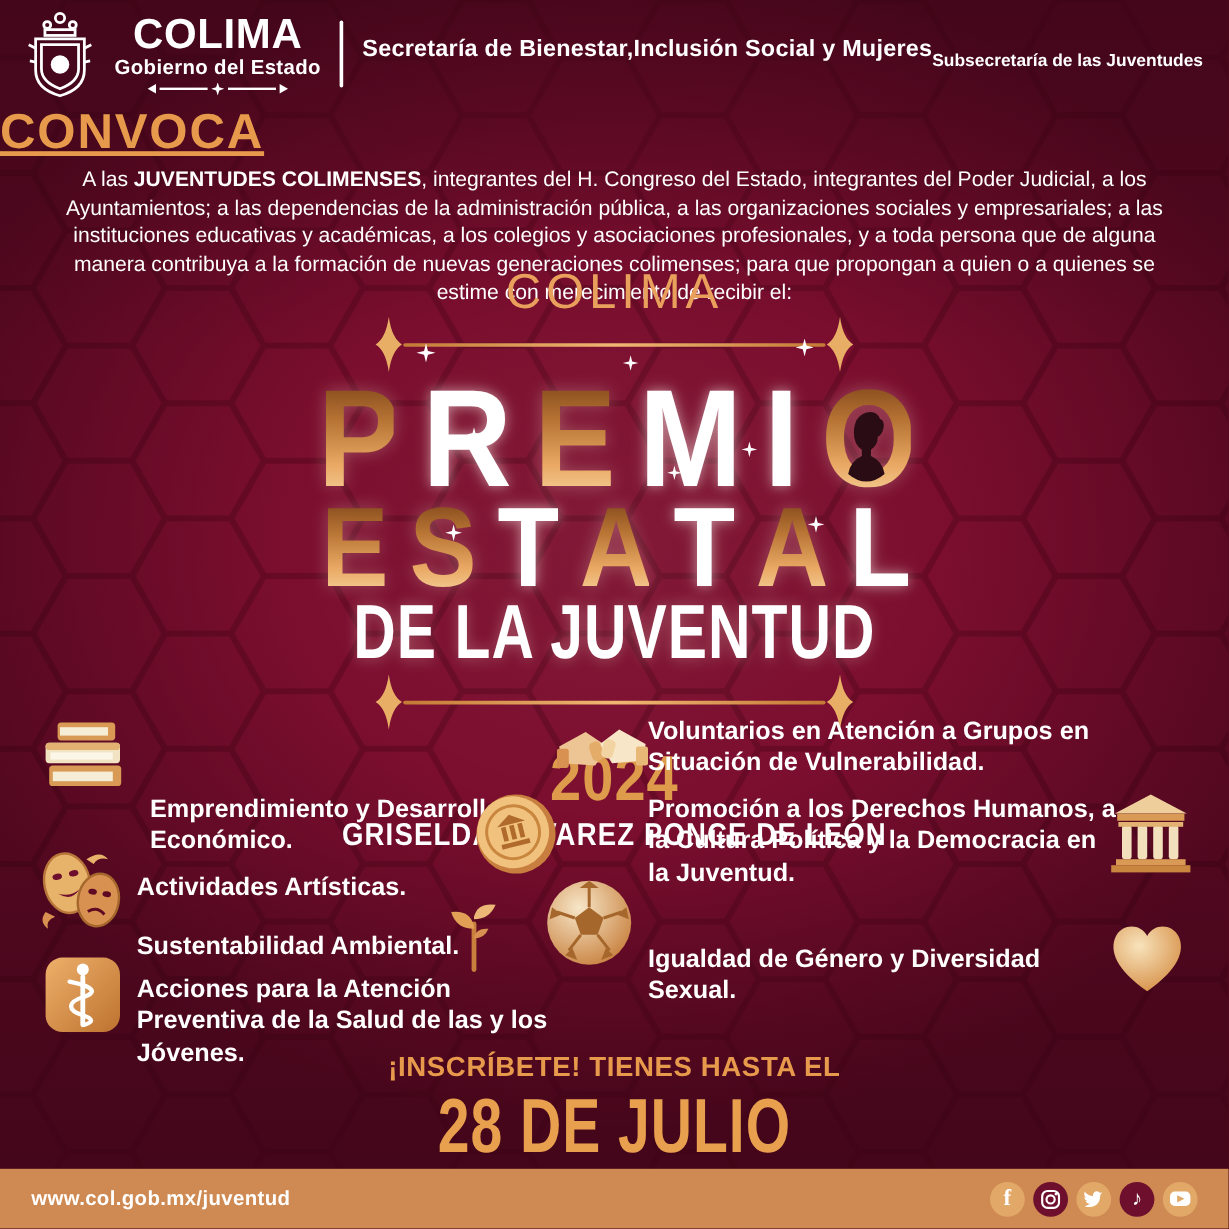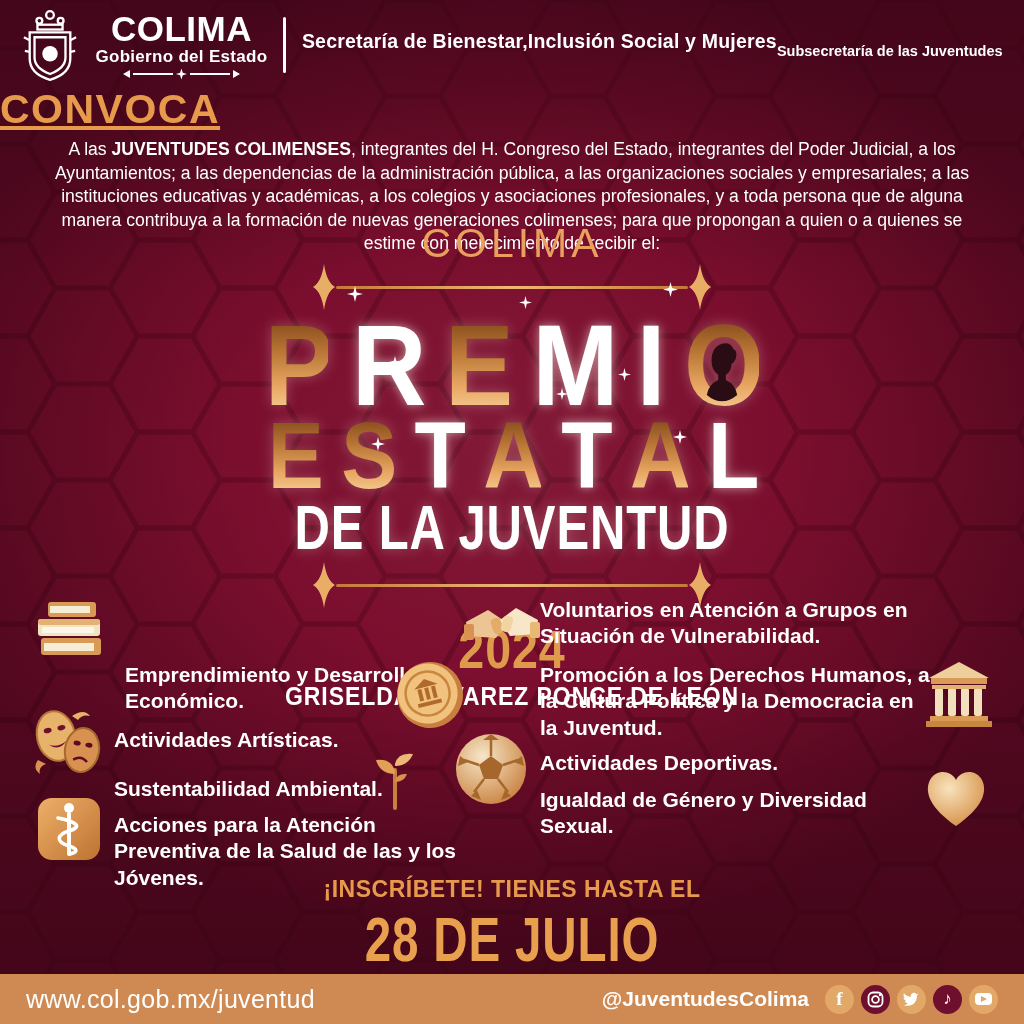--- a/index.html
+++ b/index.html
@@ -67,21 +67,21 @@
   .cat-icon{position:absolute;}
 
   
   .cta{position:absolute;top:876px;left:0;right:0;text-align:center;color:#E79A4C;}
   .cta-1{font-size:23px;font-weight:800;letter-spacing:.5px;}
   .cta-2{font-size:58px;font-weight:800;letter-spacing:1px;transform:scale(.82,1.1);margin-top:2px;color:#E8A04E;}
 
   
   .footer{position:absolute;left:0;right:0;bottom:0;height:50px;background:#CE8A52;
     display:flex;align-items:center;justify-content:space-between;padding:0 26px;}
-  .footer-url{color:#fff;font-size:25px;font-weight:400;letter-spacing:.3px;text-align:right;}
+  .footer-url{color:#fff;font-size:17px;font-weight:700;letter-spacing:.3px;text-align:right;}
   .footer-right{display:flex;align-items:center;gap:16px;}
   .footer-handle{color:#fff;font-size:21px;font-weight:700;}
   .socials{display:flex;align-items:center;gap:7px;}
   .soc{width:29px;height:29px;border-radius:50%;display:flex;align-items:center;justify-content:center;}
   .soc.light{background:#E2A868;}
   .soc.dark{background:#6E0F2E;}
   .fb-glyph::before{content:"f";color:#fff;font-weight:800;font-size:19px;font-family:"Liberation Serif",serif;}
   .tt-glyph::before{content:"\266A";color:#fff;font-weight:700;font-size:17px;}
   .yt-body{width:17px;height:12px;background:#fff;border-radius:4px;position:relative;}
   .yt-body::after{content:"";position:absolute;left:6px;top:3px;width:0;height:0;
@@ -311,42 +311,40 @@
       <polygon points="39,26 51,35 46,49 32,49 27,35" fill="#A5672C"></polygon>
       <g stroke="#A5672C" stroke-width="2.5" fill="none">
         <path d="M39 26 L39 10 M51 35 L66 30 M46 49 L56 62 M32 49 L22 62 M27 35 L12 30"></path>
       </g>
       <polygon points="39,4 47,10 31,10" fill="#A5672C"></polygon>
       <polygon points="70,26 72,36 62,32" fill="#A5672C"></polygon>
       <polygon points="8,26 6,36 16,32" fill="#A5672C"></polygon>
       <polygon points="59,66 49,70 53,60" fill="#A5672C"></polygon>
       <polygon points="19,66 29,70 25,60" fill="#A5672C"></polygon>
     </svg>
-    <div class="cat-text" style="left:540px;top:750px;width:400px;">Actividades Deportivas.</div>
 
     <div class="cat-text" style="left:540px;top:787px;width:400px;">Igualdad de Género y Diversidad Sexual.</div>
     <svg class="cat-icon" style="left:920px;top:764px;" width="72" height="66" viewBox="0 0 72 66">
       <defs>
         <radialGradient id="heartg" cx="38%" cy="30%" r="80%">
           <stop offset="0" stop-color="#F8E3BC"></stop>
             <stop offset="1" stop-color="#D48B41"></stop>
         </radialGradient>
       </defs>
       <path d="M36 62 C10 44 4 28 10 16 C16 5 31 6 36 16 C41 6 56 5 62 16 C68 28 62 44 36 62 Z" fill="url(#heartg)"></path>
     </svg>
 
     <div class="cta">
       <div class="cta-1">¡INSCRÍBETE! TIENES HASTA EL</div>
       <div class="cta-2">28 DE JULIO</div>
     </div>
 
     <div class="footer">
       <div class="footer-url">www.col.gob.mx/juventud</div>
       <div class="footer-right">
-        <div class="footer-handle">@JuventudesColima</div>
         <div class="socials">
           <div class="soc light">
               <span class="fb-glyph"></span>
             </div>
           <div class="soc dark">
             <svg width="17" height="17" viewBox="0 0 17 17">
               <rect x="1.5" y="1.5" width="14" height="14" rx="4.5" fill="none" stroke="#fff" stroke-width="1.8"></rect>
               <circle cx="8.5" cy="8.5" r="3.4" fill="none" stroke="#fff" stroke-width="1.8"></circle>
               <circle cx="13" cy="4" r="1.2" fill="#fff"></circle>
             </svg>

